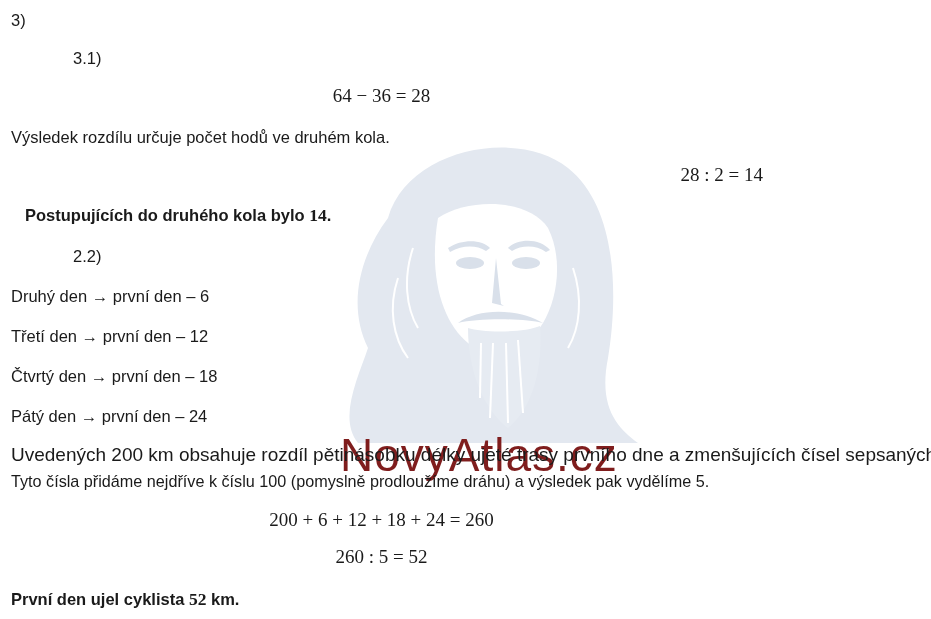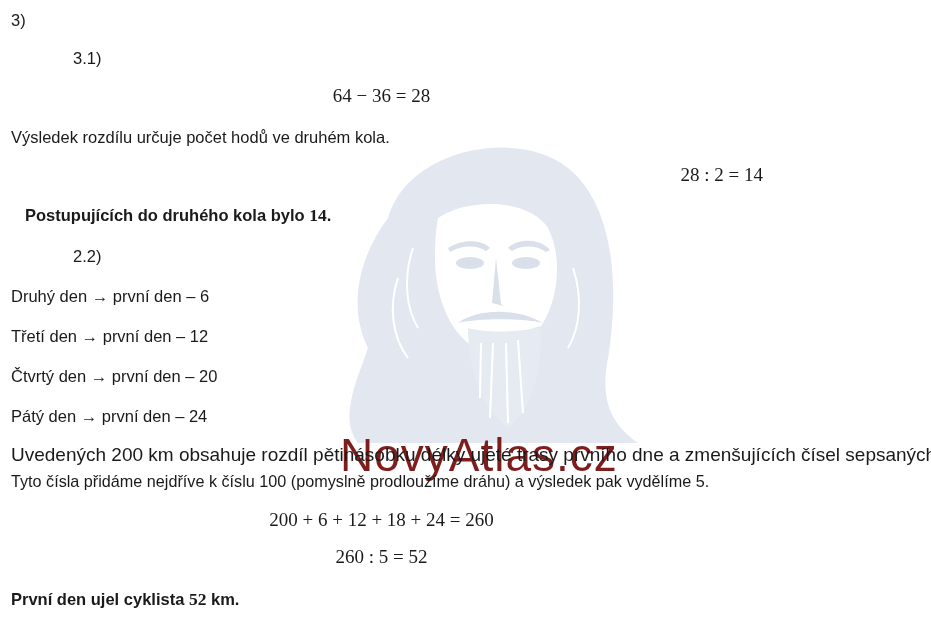--- a/index.html
+++ b/index.html
@@ -103,21 +103,21 @@
 <div class="line math center" style="top:86px;">64 − 36 = 28</div>
 <div class="line" style="left:11px; top:127px;">Výsledek rozdílu určuje počet hodů ve druhém kola.</div>
 <div class="line math center" style="top:165px;text-align:right;">28 : 2 = 14</div>
 <div class="line bold" style="left:11px; top:205px;margin-left:14px;">
   <span>Postupujících do druhého kola bylo </span><span class="math-inline">14</span><span>.</span>
 </div>
 
 <div class="line" style="left:73px; top:246px;">2.2)</div>
 <div class="line" style="left:11px; top:286px;">Druhý den → první den – 6</div>
 <div class="line" style="left:11px; top:326px;">Třetí den → první den – 12</div>
-<div class="line" style="left:11px; top:366px;">Čtvrtý den → první den – 20</div>
+<div class="line" style="left:11px; top:366px;">Čtvrtý den → první den – 18</div>
 <div class="line" style="left:11px; top:406px;">Pátý den → první den – 24</div>
 
 <div class="line" style="left:11px; top:445px; font-size:19px;">Uvedených 200 km obsahuje rozdíl pětinásobku délky ujeté trasy prvního dne a zmenšujících čísel sepsaných výše.</div>
 <div class="line" style="left:11px; top:471px; font-size:16.2px;">Tyto čísla přidáme nejdříve k číslu 100 (pomyslně prodloužíme dráhu) a výsledek pak vydělíme 5.</div>
 
 <div class="line math center" style="top:510px;">200 + 6 + 12 + 18 + 24 = 260</div>
 <div class="line math center" style="top:547px;">260 : 5 = 52</div>
 
 <div class="line bold" style="left:11px; top:589px;">
   <span>První den ujel cyklista </span><span class="math-inline">52</span><span> km.</span>

